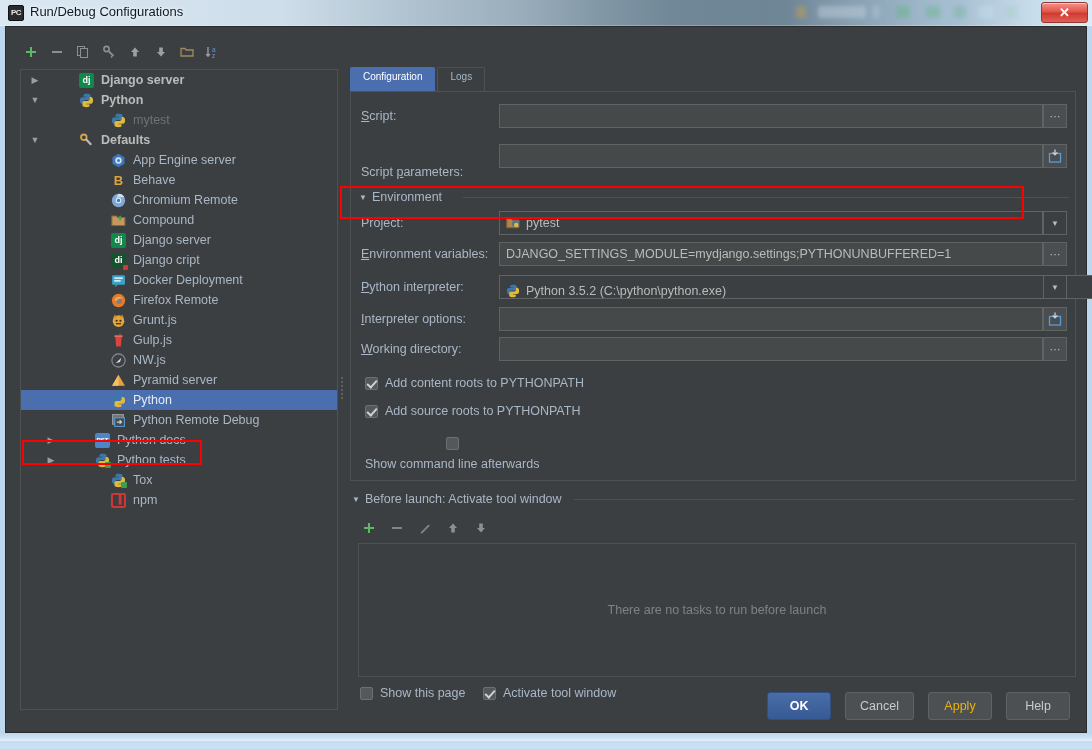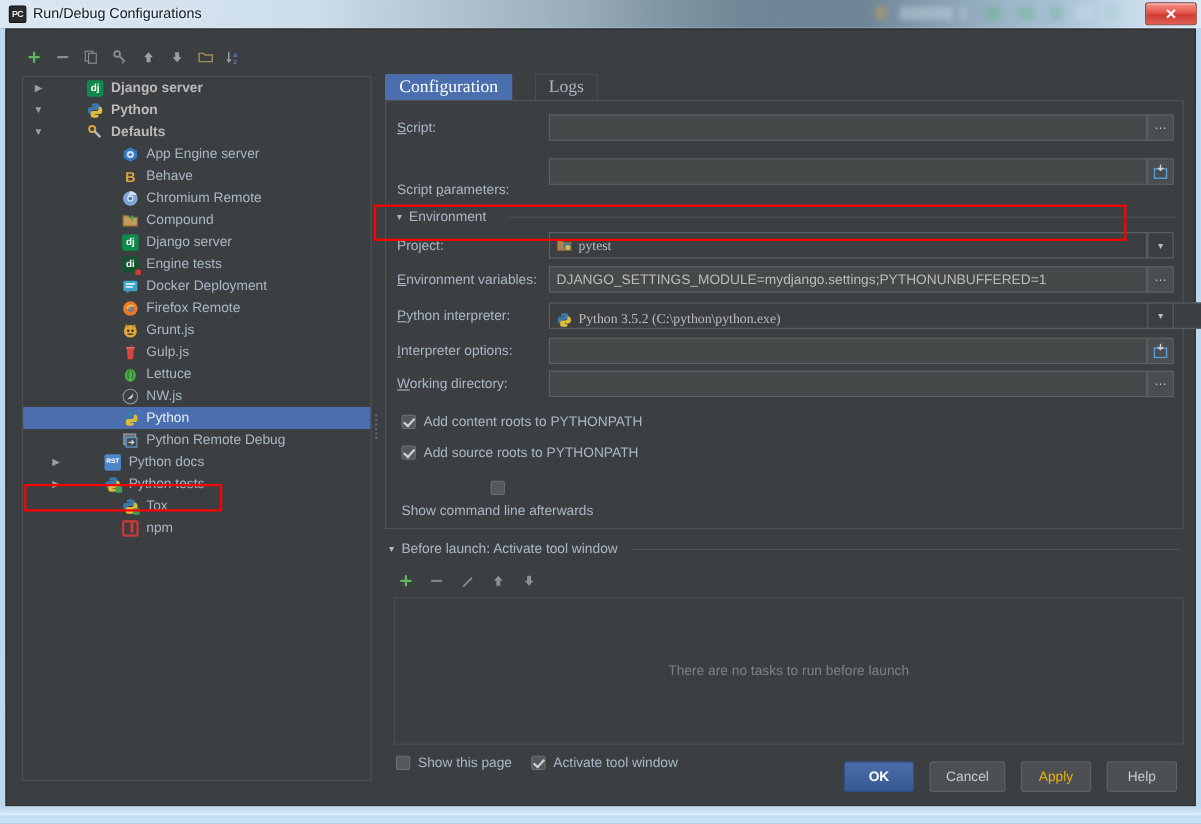--- a/index.html
+++ b/index.html
@@ -141,42 +141,42 @@
     display: block; width: 2px; height: 2px; background: #6b6f72; border-radius: 50%;
   }
 
   
   #right-pane {
     position: absolute; left: 344px; top: 40px; width: 726px; height: 643px;
   }
   
   #tabs { position: absolute; left: 0; top: 0; height: 24px; display: flex; }
   .tab {
-    padding: 3px 12px 4px 12px; font-size: 16px; color: #a9b7c6;
+    padding: 3px 12px 4px 12px; font-size: 10px; color: #a9b7c6;
     border: 1px solid #4f5254; border-bottom: none; cursor: pointer;
-    background: #3c3f41; border-radius: 2px 2px 0 0; margin-right: 20px; font-family: Liberation Serif, serif;
+    background: #3c3f41; border-radius: 2px 2px 0 0; margin-right: 2px;
   }
   .tab.active { background: #4b6eaf; color: #ffffff; border-color: #4b6eaf; }
 
   #config-panel {
     position: absolute; left: 0; top: 24px; width: 726px; height: 390px;
     border: 1px solid #4f5254; background: #3c3f41;
   }
 
   .frow { position: absolute; height: 24px; display: flex; align-items: center; }
   .flabel { color: #a9b7c6; font-size: 12.5px; white-space: nowrap; }
   .flabel .mn { text-decoration: underline; }
 
   .finput {
     position: absolute; height: 24px; background: #45494a;
     border: 1px solid #5e6364; color: #bbbbbb; font-size: 12.5px;
     display: flex; align-items: center; padding: 0 6px;
     font-family: "Liberation Sans", sans-serif;
   }
-  .finput.combo { background: #3c3f41; font-family: Liberation Serif, serif; }
+  .finput.combo { background: #3c3f41; }
   .sidebtn {
     position: absolute; height: 24px; width: 24px;
     background: #4a4e50; border: 1px solid #5e6364;
     display: flex; align-items: center; justify-content: center;
     color: #b9bcbf; font-size: 11px; cursor: pointer;
   }
   .arrowbtn {
     position: absolute; height: 24px; width: 24px;
     background: #3c3f41; border: 1px solid #5e6364; border-left: none;
     display: flex; align-items: center; justify-content: center;
@@ -325,20 +325,30 @@
         <div class="tree-row indent-1 bold">
           <span class="twisty">▼</span>
           <span class="tr-icon">
             <svg width="15" height="15" viewBox="0 0 14 14">
               <path d="M7 0.8c-3 0-2.8 1.3-2.8 1.3v1.4h2.9v0.5H3.2S0.9 3.7 0.9 7s2 3.2 2 3.2h1.1V8.6s-.06-2 1.95-2h2.9s1.9.03 1.9-1.84V2.3S10.96.8 7 .8z" fill="#3c78aa"></path>
               <path d="M7 13.2c3 0 2.8-1.3 2.8-1.3v-1.4H6.9V10h3.9s2.3.3 2.3-3-2-3.2-2-3.2H10v1.6s.06 2-1.95 2h-2.9s-1.9-.03-1.9 1.84v2.46S3.04 13.2 7 13.2z" fill="#e0bb3a"></path>
             </svg>
           </span>
           <span class="tr-label">Python</span>
         </div>
+        <div class="tree-row indent-3 dim">
+          <span class="twisty"></span>
+          <span class="tr-icon">
+            <svg width="15" height="15" viewBox="0 0 14 14">
+              <path d="M7 0.8c-3 0-2.8 1.3-2.8 1.3v1.4h2.9v0.5H3.2S0.9 3.7 0.9 7s2 3.2 2 3.2h1.1V8.6s-.06-2 1.95-2h2.9s1.9.03 1.9-1.84V2.3S10.96.8 7 .8z" fill="#3c78aa"></path>
+              <path d="M7 13.2c3 0 2.8-1.3 2.8-1.3v-1.4H6.9V10h3.9s2.3.3 2.3-3-2-3.2-2-3.2H10v1.6s.06 2-1.95 2h-2.9s-1.9-.03-1.9 1.84v2.46S3.04 13.2 7 13.2z" fill="#e0bb3a"></path>
+            </svg>
+          </span>
+          <span class="tr-label">mytest</span>
+        </div>
         <div class="tree-row indent-1 bold">
           <span class="twisty">▼</span>
           <span class="tr-icon">
             <svg width="15" height="15" viewBox="0 0 14 14">
               <circle cx="4.5" cy="4" r="2.6" fill="none" stroke="#d9a441" stroke-width="1.7"></circle>
               <path d="M6.3 5.7 11.4 10.9" stroke="#b9bcbf" stroke-width="2"></path>
             </svg>
           </span>
           <span class="tr-label">Defaults</span>
         </div>
@@ -387,21 +397,21 @@
           <span class="tr-icon">
             <span class="chip chip-dj">dj</span>
           </span>
           <span class="tr-label">Django server</span>
         </div>
         <div class="tree-row indent-3">
           <span class="twisty"></span>
           <span class="tr-icon">
             <span class="chip chip-di" style="position:relative">di<i style="position:absolute;right:-2px;bottom:-2px;width:5px;height:5px;background:#cf3b31;border-radius:1px"></i></span>
           </span>
-          <span class="tr-label">Engine tests</span>
+          <span class="tr-label">Django cript</span>
         </div>
         <div class="tree-row indent-3">
           <span class="twisty"></span>
           <span class="tr-icon">
             <svg width="15" height="15" viewBox="0 0 14 14">
               <rect x="1" y="2" width="12" height="9" rx="1.3" fill="#3aa4c8"></rect>
               <rect x="3" y="4" width="8" height="1.6" fill="#cfe9f4"></rect>
               <rect x="3" y="6.5" width="6" height="1.6" fill="#cfe9f4"></rect>
               <path d="M4 11 L4 13 L6.5 11" fill="#3aa4c8"></path>
             </svg>
@@ -440,36 +450,35 @@
               <rect x="3.2" y="2.2" width="7.6" height="1.6" rx="0.6" fill="#eb6a60"></rect>
               <rect x="7.8" y="0.3" width="1" height="2.2" fill="#d9453c" transform="rotate(18 8 1.4)"></rect>
             </svg>
           </span>
           <span class="tr-label">Gulp.js</span>
         </div>
         <div class="tree-row indent-3">
           <span class="twisty"></span>
           <span class="tr-icon">
             <svg width="15" height="15" viewBox="0 0 14 14">
-              <ellipse cx="7" cy="7.6" rx="4.6" ry="5.5" fill="#4fae4a"></ellipse>
-              <path d="M7 2.2c-2 2-2.6 5-1.6 8.4" stroke="#2f7a2c" stroke-width="1.1" fill="none"></path>
-              <path d="M7 2.2c2 2 2.6 5 1.6 8.4" stroke="#2f7a2c" stroke-width="1.1" fill="none"></path>
-            </svg>
-          </span>
-          <span class="tr-label">Lettuce</span>
-        </div>
-        <div class="tree-row indent-3">
-          <span class="twisty"></span>
-          <span class="tr-icon">
-            <svg width="15" height="15" viewBox="0 0 14 14">
               <circle cx="7" cy="7" r="6.2" fill="#3c4145" stroke="#8a8f93"></circle>
               <path d="M4.4 9.6 9.6 4.4 8.4 8.4z" fill="#dcdfe2"></path>
             </svg>
           </span>
           <span class="tr-label">NW.js</span>
+        </div>
+        <div class="tree-row indent-3">
+          <span class="twisty"></span>
+          <span class="tr-icon">
+            <svg width="15" height="15" viewBox="0 0 14 14">
+              <path d="M7 1.6 13 12H1z" fill="#e8a13c"></path>
+              <path d="M7 1.6 7 12H1z" fill="#f2c06a"></path>
+            </svg>
+          </span>
+          <span class="tr-label">Pyramid server</span>
         </div>
         <div class="tree-row indent-3 selected">
           <span class="twisty"></span>
           <span class="tr-icon">
             <svg width="15" height="15" viewBox="0 0 14 14">
               <path d="M7 0.8c-3 0-2.8 1.3-2.8 1.3v1.4h2.9v0.5H3.2S0.9 3.7 0.9 7s2 3.2 2 3.2h1.1V8.6s-.06-2 1.95-2h2.9s1.9.03 1.9-1.84V2.3S10.96.8 7 .8z" fill="#3c78aa"></path>
               <path d="M7 13.2c3 0 2.8-1.3 2.8-1.3v-1.4H6.9V10h3.9s2.3.3 2.3-3-2-3.2-2-3.2H10v1.6s.06 2-1.95 2h-2.9s-1.9-.03-1.9 1.84v2.46S3.04 13.2 7 13.2z" fill="#e0bb3a"></path>
             </svg>
           </span>
           <span class="tr-label">Python</span>

